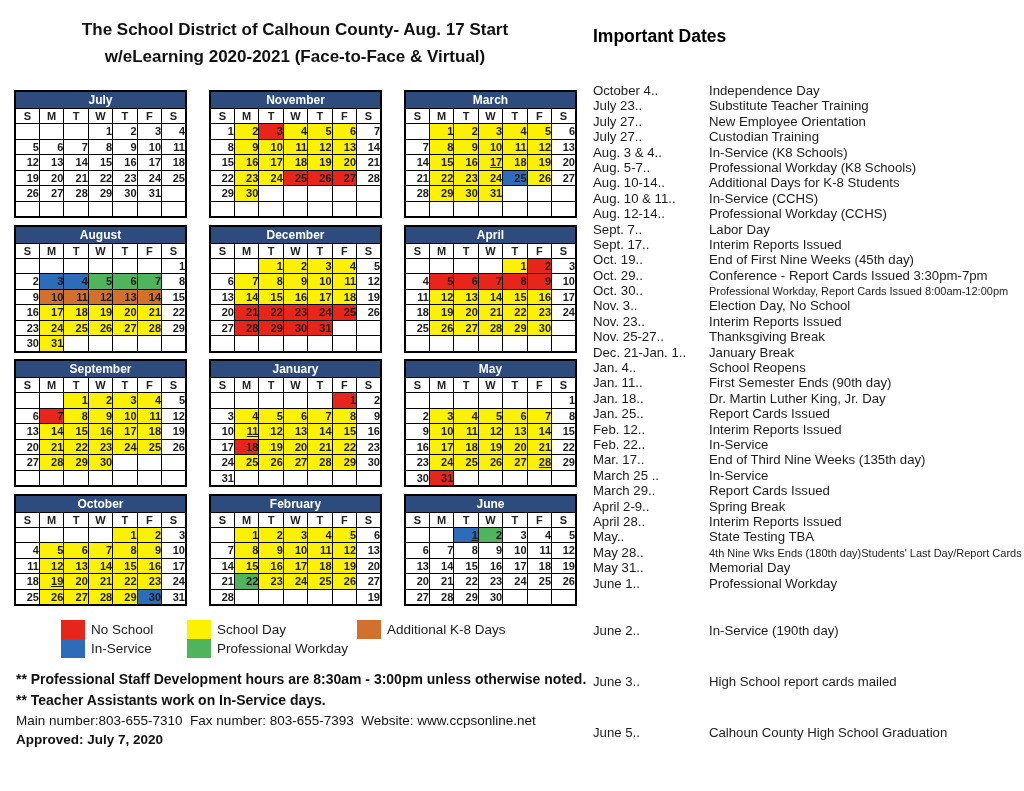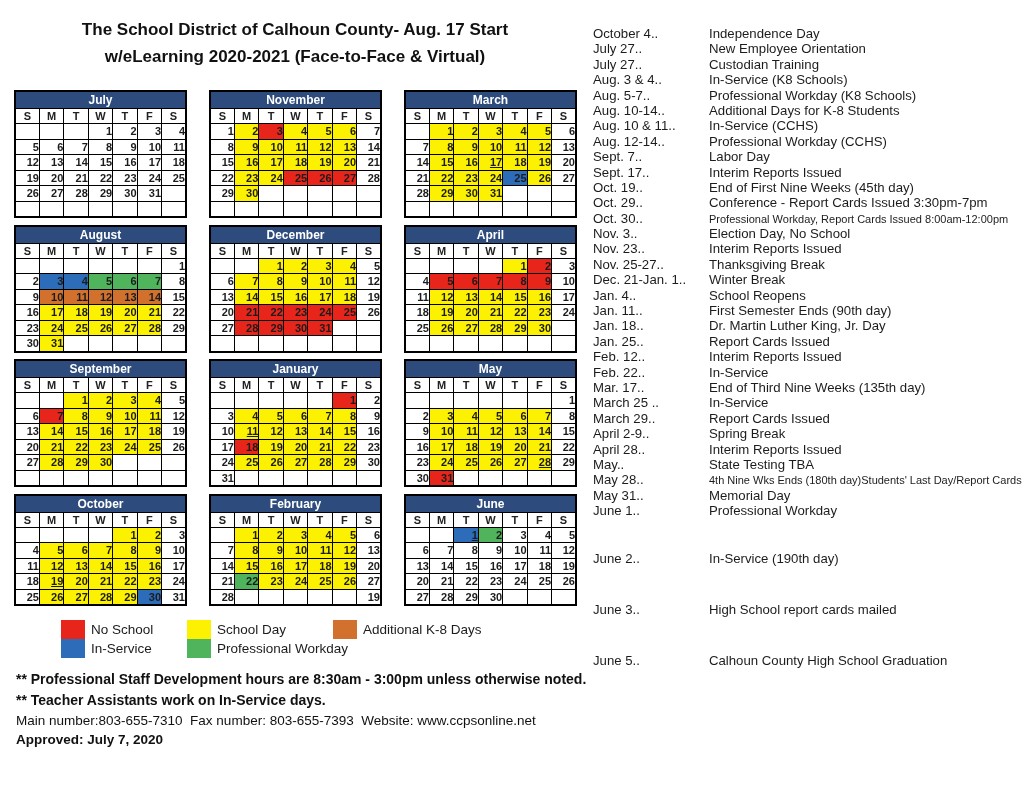--- a/index.html
+++ b/index.html
@@ -31,21 +31,21 @@
   .date-row { height:15.4px; font-size:13.2px; color:#1c1c1c; white-space:nowrap; }
   .date-row:nth-last-child(-n+3) { height:19px;margin-top:32px; }
   .date-row .d { display:inline-block; width:116px; }
   .date-row .e.small { font-size:11px; }
 
   
   #legend { position:absolute; left:14px; top:620px;padding-left:47px; }
   .lrow { display:flex; height:19px; align-items:center; }
   .litem { display:flex; align-items:center; height:19px; }
   .lrow .litem:nth-child(1) { width:126px; }
-  .lrow .litem:nth-child(2) { width:146px; }
+  .lrow .litem:nth-child(2) { width:170px; }
   .swatch { width:24px; height:19px; margin-right:6px; flex:0 0 auto; }
   .llabel { font-size:13.5px; color:#1c1c1c; white-space:nowrap; }
 
   
   #footer { position:absolute; left:16px; top:671px; color:#111; }
   .fline1, .fline2 { font-size:14px; font-weight:bold; margin-bottom:5px; }
   .fline3 { font-size:13.5px; margin-bottom:4px; white-space:pre; }
   .fline4 { font-size:13.5px; font-weight:bold; }
 </style>
 </head>
@@ -892,38 +892,40 @@
             <td class="day" style="background:#ffffff">30</td>
             <td class="day" style="background:#ffffff"></td>
             <td class="day" style="background:#ffffff"></td>
             <td class="day" style="background:#ffffff"></td>
           </tr>
         </tbody>
       </table>
     </div>
 
   <div id="dates">
+    <h2>Important Dates</h2>
     <div id="dates-list">
         <div class="date-row"><span class="d">October 4..</span><span class="e">Independence Day</span></div>
+        <div class="date-row"><span class="d">July 23..</span><span class="e">Substitute Teacher Training</span></div>
         <div class="date-row"><span class="d">July 27..</span><span class="e">New Employee Orientation</span></div>
         <div class="date-row"><span class="d">July 27..</span><span class="e">Custodian Training</span></div>
         <div class="date-row"><span class="d">Aug. 3 &amp; 4..</span><span class="e">In-Service (K8 Schools)</span></div>
         <div class="date-row"><span class="d">Aug. 5-7..</span><span class="e">Professional Workday (K8 Schools)</span></div>
         <div class="date-row"><span class="d">Aug. 10-14..</span><span class="e">Additional Days for K-8 Students</span></div>
         <div class="date-row"><span class="d">Aug. 10 &amp; 11..</span><span class="e">In-Service (CCHS)</span></div>
         <div class="date-row"><span class="d">Aug. 12-14..</span><span class="e">Professional Workday (CCHS)</span></div>
         <div class="date-row"><span class="d">Sept. 7..</span><span class="e">Labor Day</span></div>
         <div class="date-row"><span class="d">Sept. 17..</span><span class="e">Interim Reports Issued</span></div>
         <div class="date-row"><span class="d">Oct. 19..</span><span class="e">End of First Nine Weeks (45th day)</span></div>
         <div class="date-row"><span class="d">Oct. 29..</span><span class="e">Conference - Report Cards Issued 3:30pm-7pm</span></div>
         <div class="date-row"><span class="d">Oct. 30..</span><span class="e small">Professional Workday, Report Cards Issued 8:00am-12:00pm</span></div>
         <div class="date-row"><span class="d">Nov. 3..</span><span class="e">Election Day, No School</span></div>
         <div class="date-row"><span class="d">Nov. 23..</span><span class="e">Interim Reports Issued</span></div>
         <div class="date-row"><span class="d">Nov. 25-27..</span><span class="e">Thanksgiving Break</span></div>
-        <div class="date-row"><span class="d">Dec. 21-Jan. 1..</span><span class="e">Winter Break</span></div>
+        <div class="date-row"><span class="d">Dec. 21-Jan. 1..</span><span class="e">January Break</span></div>
         <div class="date-row"><span class="d">Jan. 4..</span><span class="e">School Reopens</span></div>
         <div class="date-row"><span class="d">Jan. 11..</span><span class="e">First Semester Ends (90th day)</span></div>
         <div class="date-row"><span class="d">Jan. 18..</span><span class="e">Dr. Martin Luther King, Jr. Day</span></div>
         <div class="date-row"><span class="d">Jan. 25..</span><span class="e">Report Cards Issued</span></div>
         <div class="date-row"><span class="d">Feb. 12..</span><span class="e">Interim Reports Issued</span></div>
         <div class="date-row"><span class="d">Feb. 22..</span><span class="e">In-Service</span></div>
         <div class="date-row"><span class="d">Mar. 17..</span><span class="e">End of Third Nine Weeks (135th day)</span></div>
         <div class="date-row"><span class="d">March 25 ..</span><span class="e">In-Service</span></div>
         <div class="date-row"><span class="d">March 29..</span><span class="e">Report Cards Issued</span></div>
         <div class="date-row"><span class="d">April 2-9..</span><span class="e">Spring Break</span></div>

